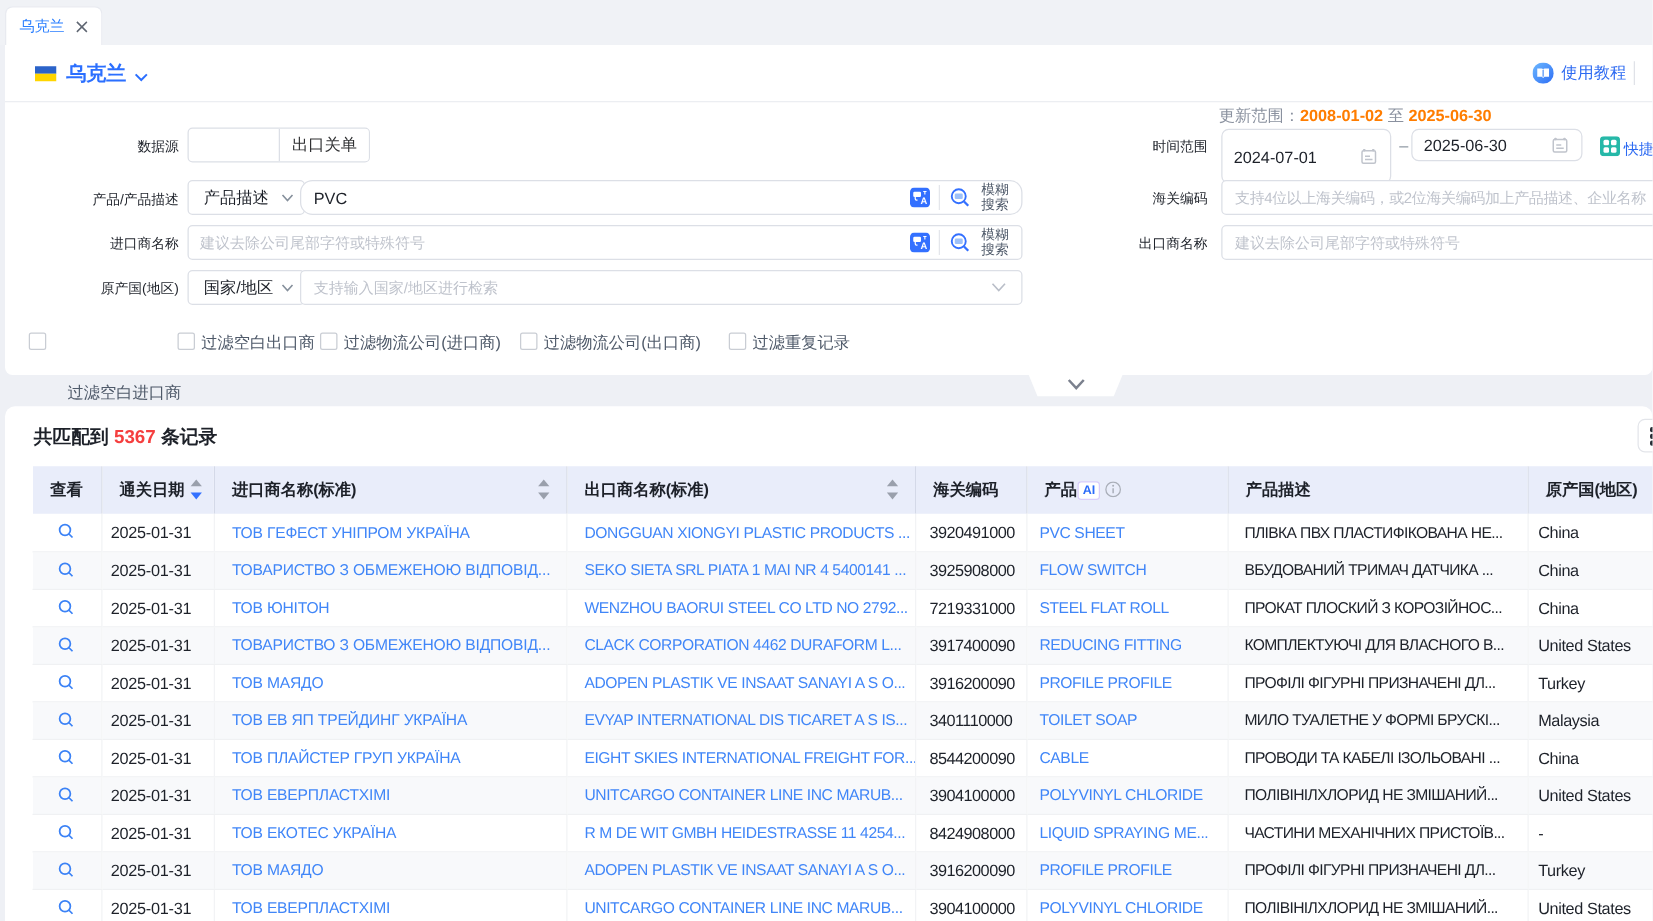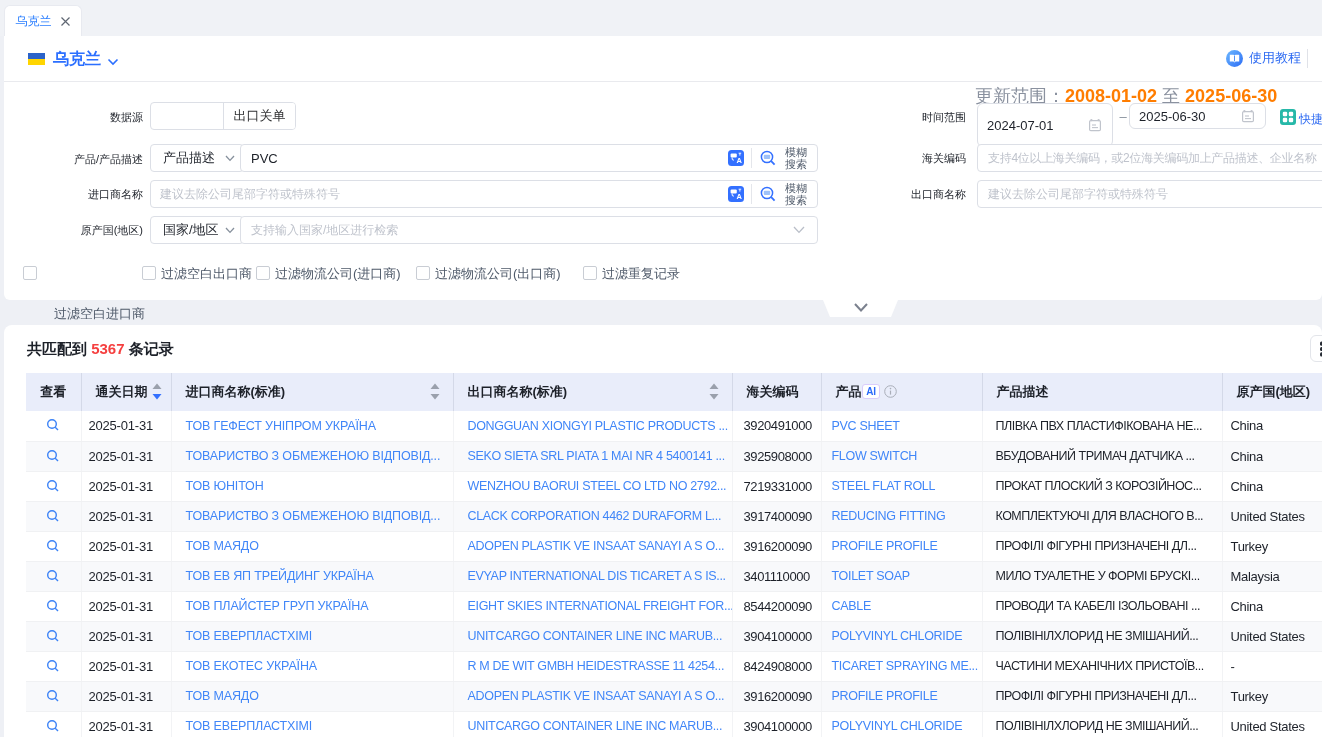--- a/index.html
+++ b/index.html
@@ -31,21 +31,21 @@
 #tg{position:absolute;left:146px;top:20px;height:28px;display:flex;border:1px solid #dcdfe6;border-radius:4px;overflow:hidden;background:#fff;}
 #tg .a{width:72px;display:flex;align-items:center;justify-content:center;background:#e1effb;color:#3a8ee6;font-size:13px;margin-top:44px;}
 #tg .b2{width:72px;display:flex;align-items:center;justify-content:center;background:#fff;color:#303133;font-size:13px;border-left:1px solid #dcdfe6;}
 .icluster{display:flex;align-items:center;margin-left:auto;padding-right:10px;gap:7px;}
 .vdiv{width:1px;height:20px;background:#e4e6eb;}
 .fuzzy{font-size:11px;line-height:12px;color:#4e5969;white-space:nowrap;}
 
 .cb{position:absolute;top:184px;width:14px;height:14px;border:1px solid #c9cdd4;border-radius:2px;background:#fff;}
 .cbl{position:absolute;top:183px;font-size:13px;color:#4e5969;}
 
-#upd{position:absolute;left:971px;top:2px;font-size:18px;color:#8a919f;}
+#upd{position:absolute;left:971px;top:2px;font-size:13px;color:#8a919f;}
 #upd b{color:#ff7d00;}
 
 #results{position:absolute;left:4px;top:325px;width:1318px;height:412px;background:#fff;border-radius:8px 8px 0 0;}
 #count{position:absolute;left:23px;top:15px;font-size:15px;font-weight:bold;color:#1d2129;}
 #count .red{color:#f53f3f;}
 #cornerbtn{position:absolute;left:1306px;top:10px;width:60px;height:27px;background:#fff;border:1px solid #e3e5ea;border-radius:6px;overflow:hidden;}
 
 #tbl{position:absolute;left:22px;top:48px;width:1360px;border-collapse:collapse;table-layout:fixed;}
 #tbl th{background:#e9edfa;height:38px;font-size:13px;color:#1d2129;text-align:left;padding:0 8px 0 14px;font-weight:bold;border-left:1px solid #d4d9e8;position:relative;white-space:nowrap;overflow:hidden;}
 #tbl th:first-child{border-left:none;}
@@ -108,21 +108,21 @@
       <div class="a">进口关单</div>
       <div class="b2">出口关单</div>
     </div>
 
   <div class="flabel" style="left:0;width:139px;top:70px;font-size:11px;">产品/产品描述</div>
   <div class="fsel" style="left:146px;top:62px;width:94px;">产品描述
     <svg width="10" height="7" viewBox="0 0 10 7">
         <path d="M1 1 L5 5.4 L9 1" fill="none" stroke="#86909c" stroke-width="1.3"></path>
       </svg>
   </div>
-  <div class="finput" style="left:236px;top:62px;width:578px;padding-left:10px;">PVC
+  <div class="finput" style="left:236px;top:62px;width:578px;padding-left:10px;border-radius:10px;">PVC
     <span class="icluster">
       <svg width="16" height="16" viewBox="0 0 16 16">
           <rect width="16" height="16" rx="3.5" fill="#3370ff"></rect>
           <rect x="2.6" y="3.4" width="6.2" height="4.2" rx="1" fill="#fff"></rect>
           <path d="M4.2 7.6 v1.4 a1 1 0 0 0 1 1 h.8" stroke="#fff" stroke-width="1" fill="none"></path>
           <text x="8.4" y="13.4" font-size="7.5" font-weight="bold" fill="#fff" font-family="Liberation Sans">A</text>
           <path d="M10.6 3.2 h2.6 m-1.3 0 v2.4" stroke="#fff" stroke-width="0.9" fill="none"></path>
         </svg>
       <span class="vdiv"></span>
       <svg width="19" height="19" viewBox="0 0 19 19">
@@ -378,21 +378,21 @@
     </tr>
     <tr>
       <td><svg width="14" height="14" viewBox="0 0 14 14" style="margin-top:2px">
               <circle cx="6" cy="6" r="4.3" fill="none" stroke="#3b82f6" stroke-width="1.4"></circle>
               <line x1="9.2" y1="9.2" x2="12" y2="12" stroke="#3b82f6" stroke-width="1.4"></line>
             </svg></td>
       <td class="dk cdate">2025-01-31</td>
       <td class="lnk cimp">ТОВ ЕКОТЕС УКРАЇНА</td>
       <td class="lnk cexp">R M DE WIT GMBH HEIDESTRASSE 11 4254...</td>
       <td class="dk chs">8424908000</td>
-      <td class="lnk cprod">TICARET SPRAYING ME...</td>
+      <td class="lnk cprod">LIQUID SPRAYING ME...</td>
       <td class="cdesc">ЧАСТИНИ МЕХАНІЧНИХ ПРИСТОЇВ...</td>
       <td class="dk cctry">-</td>
     </tr>
     <tr class="alt">
       <td><svg width="14" height="14" viewBox="0 0 14 14" style="margin-top:2px">
               <circle cx="6" cy="6" r="4.3" fill="none" stroke="#3b82f6" stroke-width="1.4"></circle>
               <line x1="9.2" y1="9.2" x2="12" y2="12" stroke="#3b82f6" stroke-width="1.4"></line>
             </svg></td>
       <td class="dk cdate">2025-01-31</td>
       <td class="lnk cimp">ТОВ МАЯДО</td>

